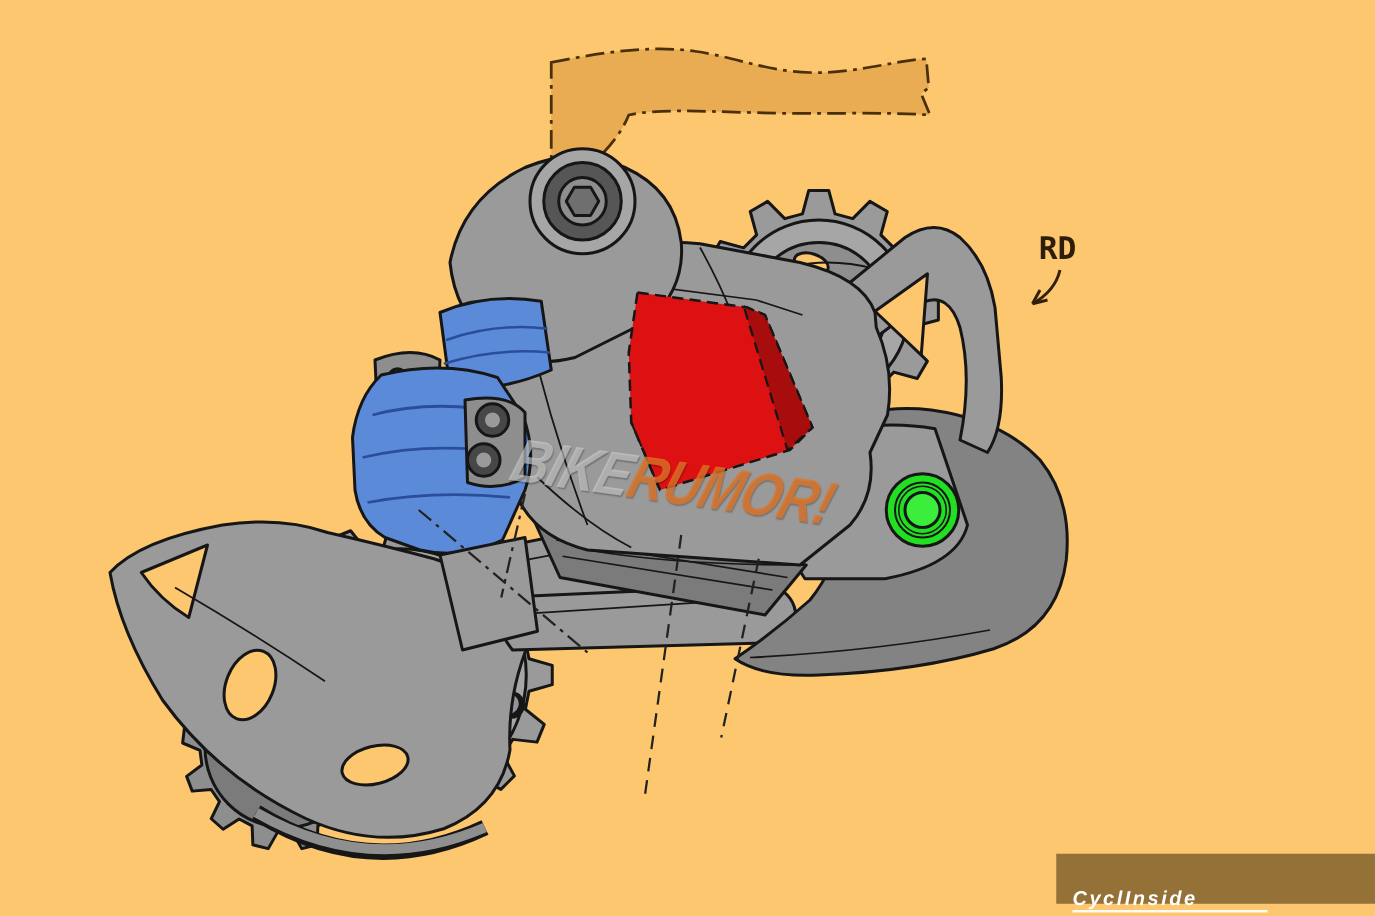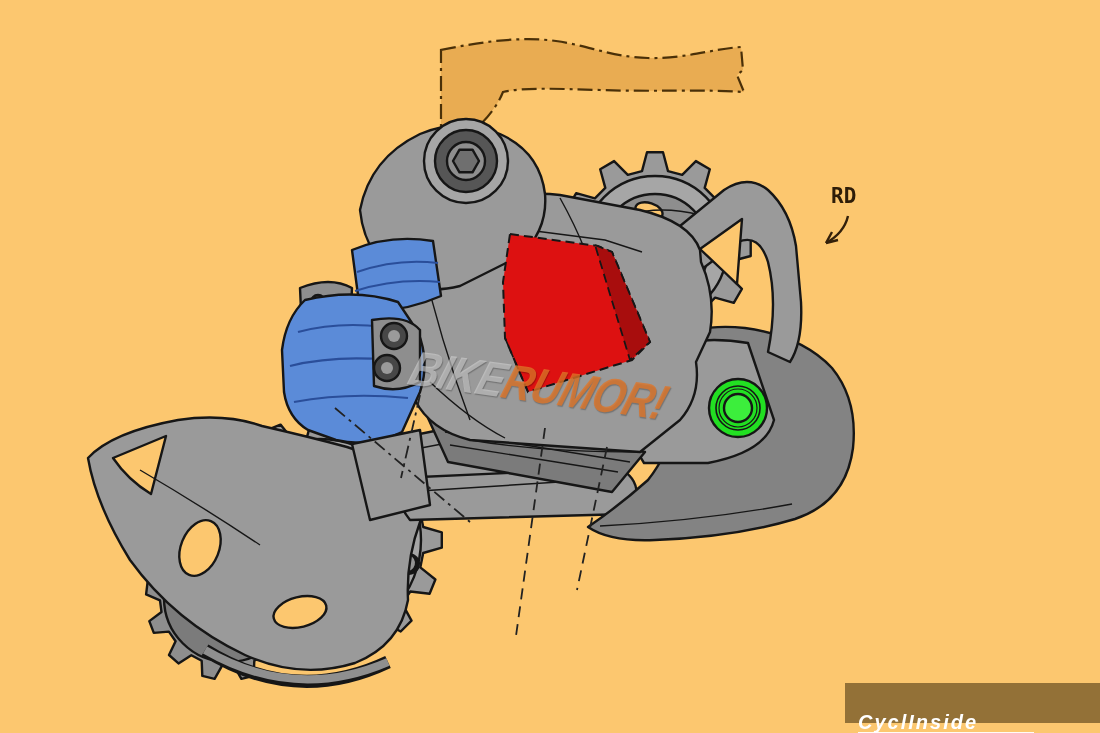--- a/index.html
+++ b/index.html
@@ -7,30 +7,30 @@
   .stage{position:relative;width:1100px;height:733px;}
   .stage svg{position:absolute;left:0;top:0;}
   .outline{stroke:#161616;stroke-width:2.4;stroke-linejoin:round;}
   .thin{stroke:#161616;stroke-width:1.4;fill:none;}
   .g-light{fill:#a6a6a6;}
   .g-mid{fill:#9a9a9a;}
   .g-mid2{fill:#8e8e8e;}
   .g-dark{fill:#7b7b7b;}
   .g-darker{fill:#5c5c5c;}
   .rd-label{position:absolute;left:831px;top:184px;font-family:"DejaVu Sans Mono",monospace;
-    font-size:21px;font-weight:bold;color:#2e1d08;letter-spacing:0px;}
+    font-size:25px;font-weight:bold;color:#2e1d08;letter-spacing:0px;}
   .wm-center{position:absolute;left:420px;top:341px;font-size:41px;font-weight:bold;
     font-style:italic;letter-spacing:-1px;white-space:nowrap;
     transform:rotate(8deg) skewX(-10deg) scaleY(1.2);transform-origin:left top;
     text-shadow:1px 1px 1px rgba(0,0,0,0.25);}
   .wm-bike{color:rgba(210,210,210,0.62);}
   .wm-rumor{color:rgba(226,118,40,0.78);}
   .wm-corner{position:absolute;left:845px;top:683px;width:255px;height:40px;
     background:rgba(128,98,46,0.85);box-sizing:border-box;padding:2px 0 0 13px;}
-  .wm-brand{display:inline-block;font-size:20px;font-weight:bold;font-style:italic;
+  .wm-brand{display:inline-block;font-size:16px;font-weight:bold;font-style:italic;
     color:#ffffff;letter-spacing:2px;border-bottom:2px solid rgba(255,255,255,0.95);
     padding-right:56px;line-height:1.0;margin-top:27px;}
   .wm-tagline{font-size:15px;font-weight:bold;font-style:italic;color:#ffffff;
     letter-spacing:0.5px;margin-top:1px;line-height:1.0;}
 </style>
 </head>
 <body>
 
 <div class="stage">
 <svg width="1100" height="733" viewBox="0 0 1100 733">

